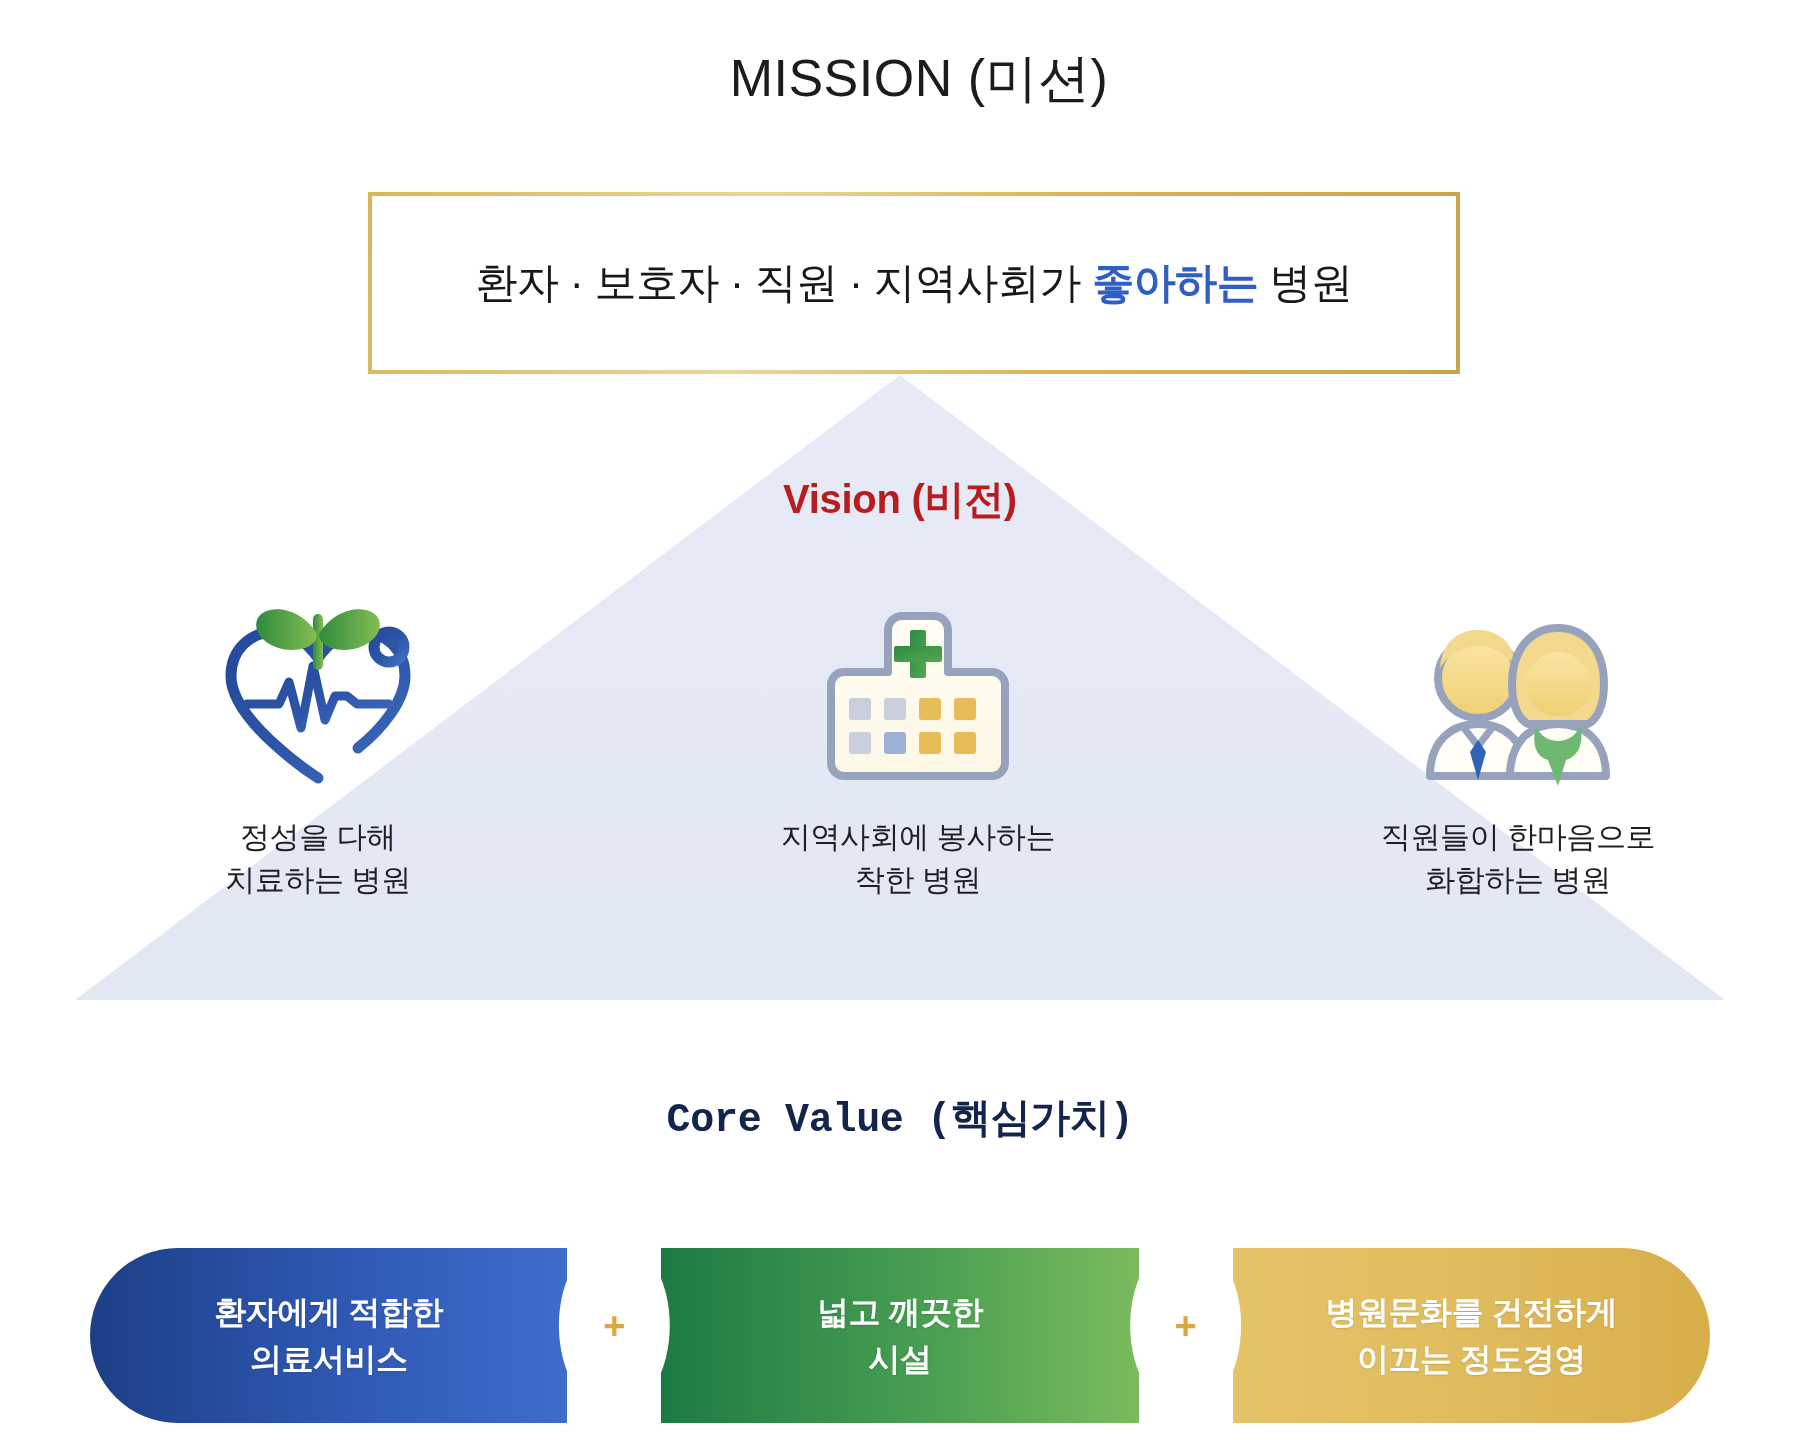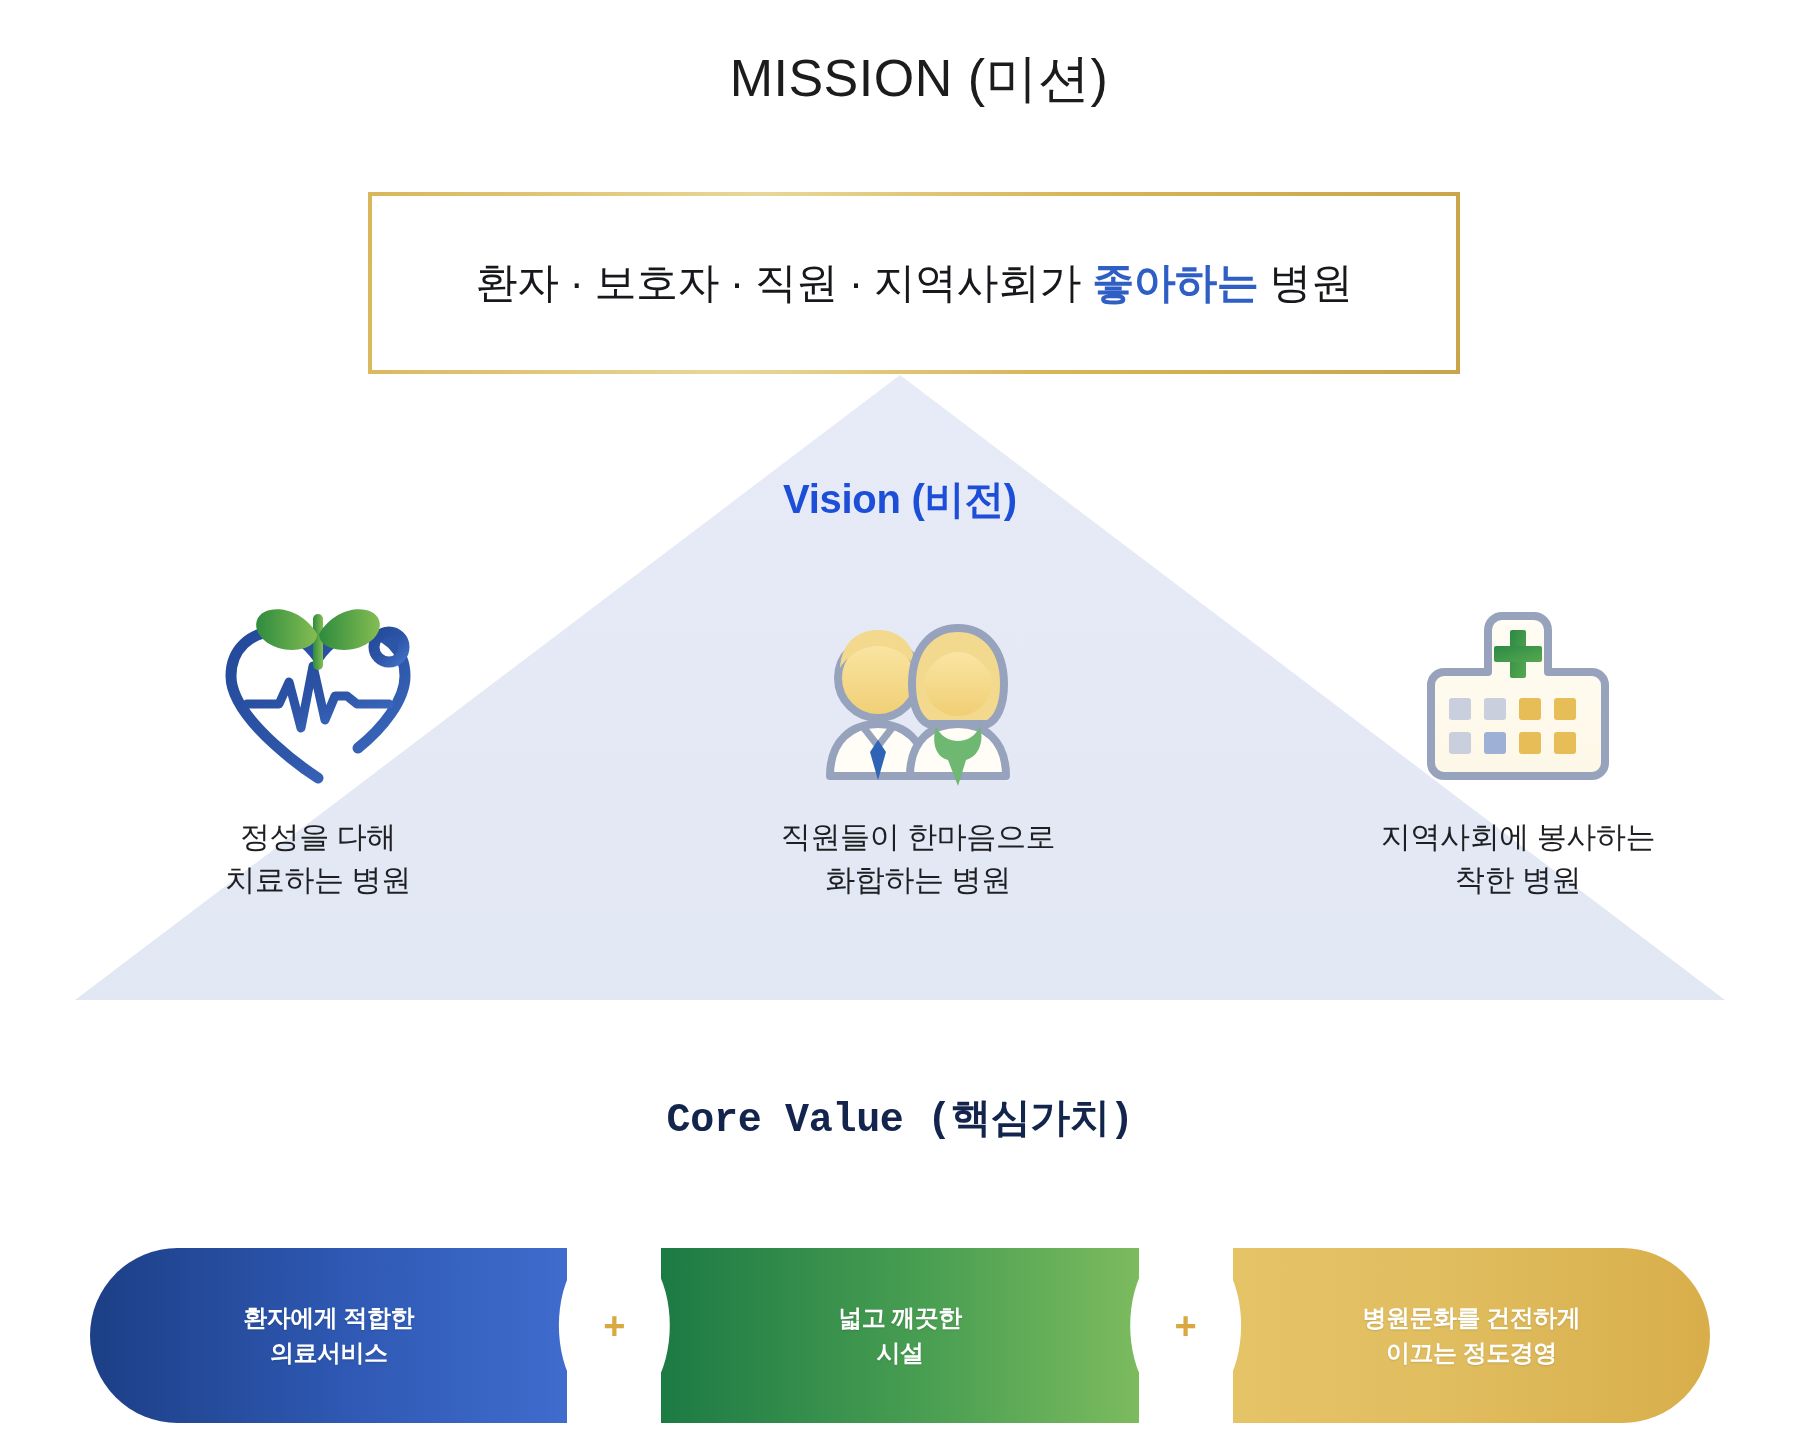--- a/index.html
+++ b/index.html
@@ -36,21 +36,21 @@
   .mission-text .hl{ color:#2f5fc4; font-weight:700; }
 
   
   .tri{
     position:absolute; left:0; top:375px; width:1800px; height:625px;
     z-index:1;
   }
   .vision-title{
     position:absolute; left:0; top:472px; width:1800px;
     text-align:center; z-index:4;
-    font-size:40px; font-weight:700; color:#1d4ed8;
+    font-size:40px; font-weight:700; color:#b91c1c;
     letter-spacing:-0.3px;
   }
 
   
   .vcols{
     position:absolute; left:0; top:600px; width:1800px; height:340px;
     display:flex; z-index:4;
   }
   .vcol{ flex:1; display:flex; flex-direction:column; align-items:center;padding-left:36px; }
   .vicon{ height:190px; display:flex; align-items:flex-end; justify-content:center; }
@@ -67,21 +67,21 @@
   }
   .core-row{
     position:absolute; left:90px; top:1238px;
     width:1620px; height:175px;
     display:flex; align-items:center;
   }
   .pill{
     height:175px; position:relative;
     display:flex; align-items:center; justify-content:center;
     color:#fff; text-align:center;
-    font-size:24px; line-height:1.45; font-weight:700; letter-spacing:-0.5px;
+    font-size:32px; line-height:1.45; font-weight:700; letter-spacing:-0.5px;
     text-shadow:0 1px 2px rgba(0,0,0,.12);
     margin-top:20px;
   }
   .pill span{ position:relative; z-index:2; }
   .pill.p1{ flex:1.03; border-radius:88px 0 0 88px;
             background:linear-gradient(90deg,#1c3f86 0%,#2f59b4 55%,#3f6ccd 100%); }
   .pill.p2{ flex:1.03; background:linear-gradient(90deg,#1c7a44 0%,#4ba052 58%,#7cbb5e 100%); }
   .pill.p3{ flex:1.03; border-radius:0 88px 88px 0;
             background:linear-gradient(90deg,#e5c367 0%,#e0bd5f 45%,#d8ae4a 100%); }
   .lens{
@@ -157,20 +157,56 @@
         </svg>
       </div>
       <div class="vlabel">
         <div>정성을 다해</div>
         <div>치료하는 병원</div>
       </div>
     </div>
 
     <div class="vcol">
       <div class="vicon">
+        <svg width="200" height="190" viewBox="0 0 200 190">
+          <defs>
+            <linearGradient id="bg2" x1="0" y1="0" x2="0" y2="1">
+              <stop offset="0%" stop-color="#fffdf4"></stop>
+              <stop offset="100%" stop-color="#fdf7e6"></stop>
+            </linearGradient>
+            <linearGradient id="cr" x1="0" y1="0" x2="1" y2="1">
+              <stop offset="0%" stop-color="#2b8a46"></stop>
+              <stop offset="100%" stop-color="#57a84f"></stop>
+            </linearGradient>
+          </defs>
+
+          <path d="M26,72 h44 V30 a14,14 0 0 1 14,-14 h32 a14,14 0 0 1 14,14 V72 h44 a13,13 0 0 1 13,13 v78 a13,13 0 0 1 -13,13 H26 a13,13 0 0 1 -13,-13 V85 a13,13 0 0 1 13,-13 Z" fill="url(#bg2)" stroke="#97a3bd" stroke-width="8" stroke-linejoin="round"></path>
+
+          <rect x="92" y="30" width="16" height="48" rx="2" fill="url(#cr)"></rect>
+          <rect x="76" y="46" width="48" height="16" rx="2" fill="url(#cr)"></rect>
+
+          <rect x="31" y="98" width="22" height="22" rx="3" fill="#c9cfdc"></rect>
+          <rect x="66" y="98" width="22" height="22" rx="3" fill="#c9cfdc"></rect>
+          <rect x="101" y="98" width="22" height="22" rx="3" fill="#e6bd57"></rect>
+          <rect x="136" y="98" width="22" height="22" rx="3" fill="#e6bd57"></rect>
+
+          <rect x="31" y="132" width="22" height="22" rx="3" fill="#c9cfdc"></rect>
+          <rect x="66" y="132" width="22" height="22" rx="3" fill="#9fb0d6"></rect>
+          <rect x="101" y="132" width="22" height="22" rx="3" fill="#e6bd57"></rect>
+          <rect x="136" y="132" width="22" height="22" rx="3" fill="#e6bd57"></rect>
+        </svg>
+      </div>
+      <div class="vlabel">
+        <div>지역사회에 봉사하는</div>
+        <div>착한 병원</div>
+      </div>
+    </div>
+
+    <div class="vcol">
+      <div class="vicon">
         <svg width="220" height="190" viewBox="0 0 220 190">
           <defs>
             <linearGradient id="sk" x1="0" y1="0" x2="0" y2="1">
               <stop offset="0%" stop-color="#fbe6a6"></stop>
               <stop offset="100%" stop-color="#f0cf74"></stop>
             </linearGradient>
           </defs>
 
           <path d="M22,176 C22,140 44,124 70,124 C96,124 118,140 118,176 Z" fill="#fffdf6" stroke="#97a3bd" stroke-width="8" stroke-linejoin="round"></path>
 
@@ -189,56 +225,20 @@
           <circle cx="150" cy="82" r="34" fill="url(#sk)"></circle>
 
           <path d="M116,76 C118,48 132,38 150,38 C168,38 182,48 184,76 C172,58 162,52 150,52 C138,52 128,58 116,76 Z" fill="#f3d98d"></path>
 
           <path d="M128,126 C136,146 164,146 172,126 C176,140 172,156 158,160 L150,186 L140,160 C126,156 124,140 128,126 Z" fill="#6fb872"></path>
         </svg>
       </div>
       <div class="vlabel">
         <div>직원들이 한마음으로</div>
         <div>화합하는 병원</div>
-      </div>
-    </div>
-
-    <div class="vcol">
-      <div class="vicon">
-        <svg width="200" height="190" viewBox="0 0 200 190">
-          <defs>
-            <linearGradient id="bg2" x1="0" y1="0" x2="0" y2="1">
-              <stop offset="0%" stop-color="#fffdf4"></stop>
-              <stop offset="100%" stop-color="#fdf7e6"></stop>
-            </linearGradient>
-            <linearGradient id="cr" x1="0" y1="0" x2="1" y2="1">
-              <stop offset="0%" stop-color="#2b8a46"></stop>
-              <stop offset="100%" stop-color="#57a84f"></stop>
-            </linearGradient>
-          </defs>
-
-          <path d="M26,72 h44 V30 a14,14 0 0 1 14,-14 h32 a14,14 0 0 1 14,14 V72 h44 a13,13 0 0 1 13,13 v78 a13,13 0 0 1 -13,13 H26 a13,13 0 0 1 -13,-13 V85 a13,13 0 0 1 13,-13 Z" fill="url(#bg2)" stroke="#97a3bd" stroke-width="8" stroke-linejoin="round"></path>
-
-          <rect x="92" y="30" width="16" height="48" rx="2" fill="url(#cr)"></rect>
-          <rect x="76" y="46" width="48" height="16" rx="2" fill="url(#cr)"></rect>
-
-          <rect x="31" y="98" width="22" height="22" rx="3" fill="#c9cfdc"></rect>
-          <rect x="66" y="98" width="22" height="22" rx="3" fill="#c9cfdc"></rect>
-          <rect x="101" y="98" width="22" height="22" rx="3" fill="#e6bd57"></rect>
-          <rect x="136" y="98" width="22" height="22" rx="3" fill="#e6bd57"></rect>
-
-          <rect x="31" y="132" width="22" height="22" rx="3" fill="#c9cfdc"></rect>
-          <rect x="66" y="132" width="22" height="22" rx="3" fill="#9fb0d6"></rect>
-          <rect x="101" y="132" width="22" height="22" rx="3" fill="#e6bd57"></rect>
-          <rect x="136" y="132" width="22" height="22" rx="3" fill="#e6bd57"></rect>
-        </svg>
-      </div>
-      <div class="vlabel">
-        <div>지역사회에 봉사하는</div>
-        <div>착한 병원</div>
       </div>
     </div>
   </div>
 
   <div class="core-title">Core Value (핵심가치)</div>
 
   <div class="core-row">
     <div class="pill p1">
       <span>
         <span>환자에게 적합한</span><br>

